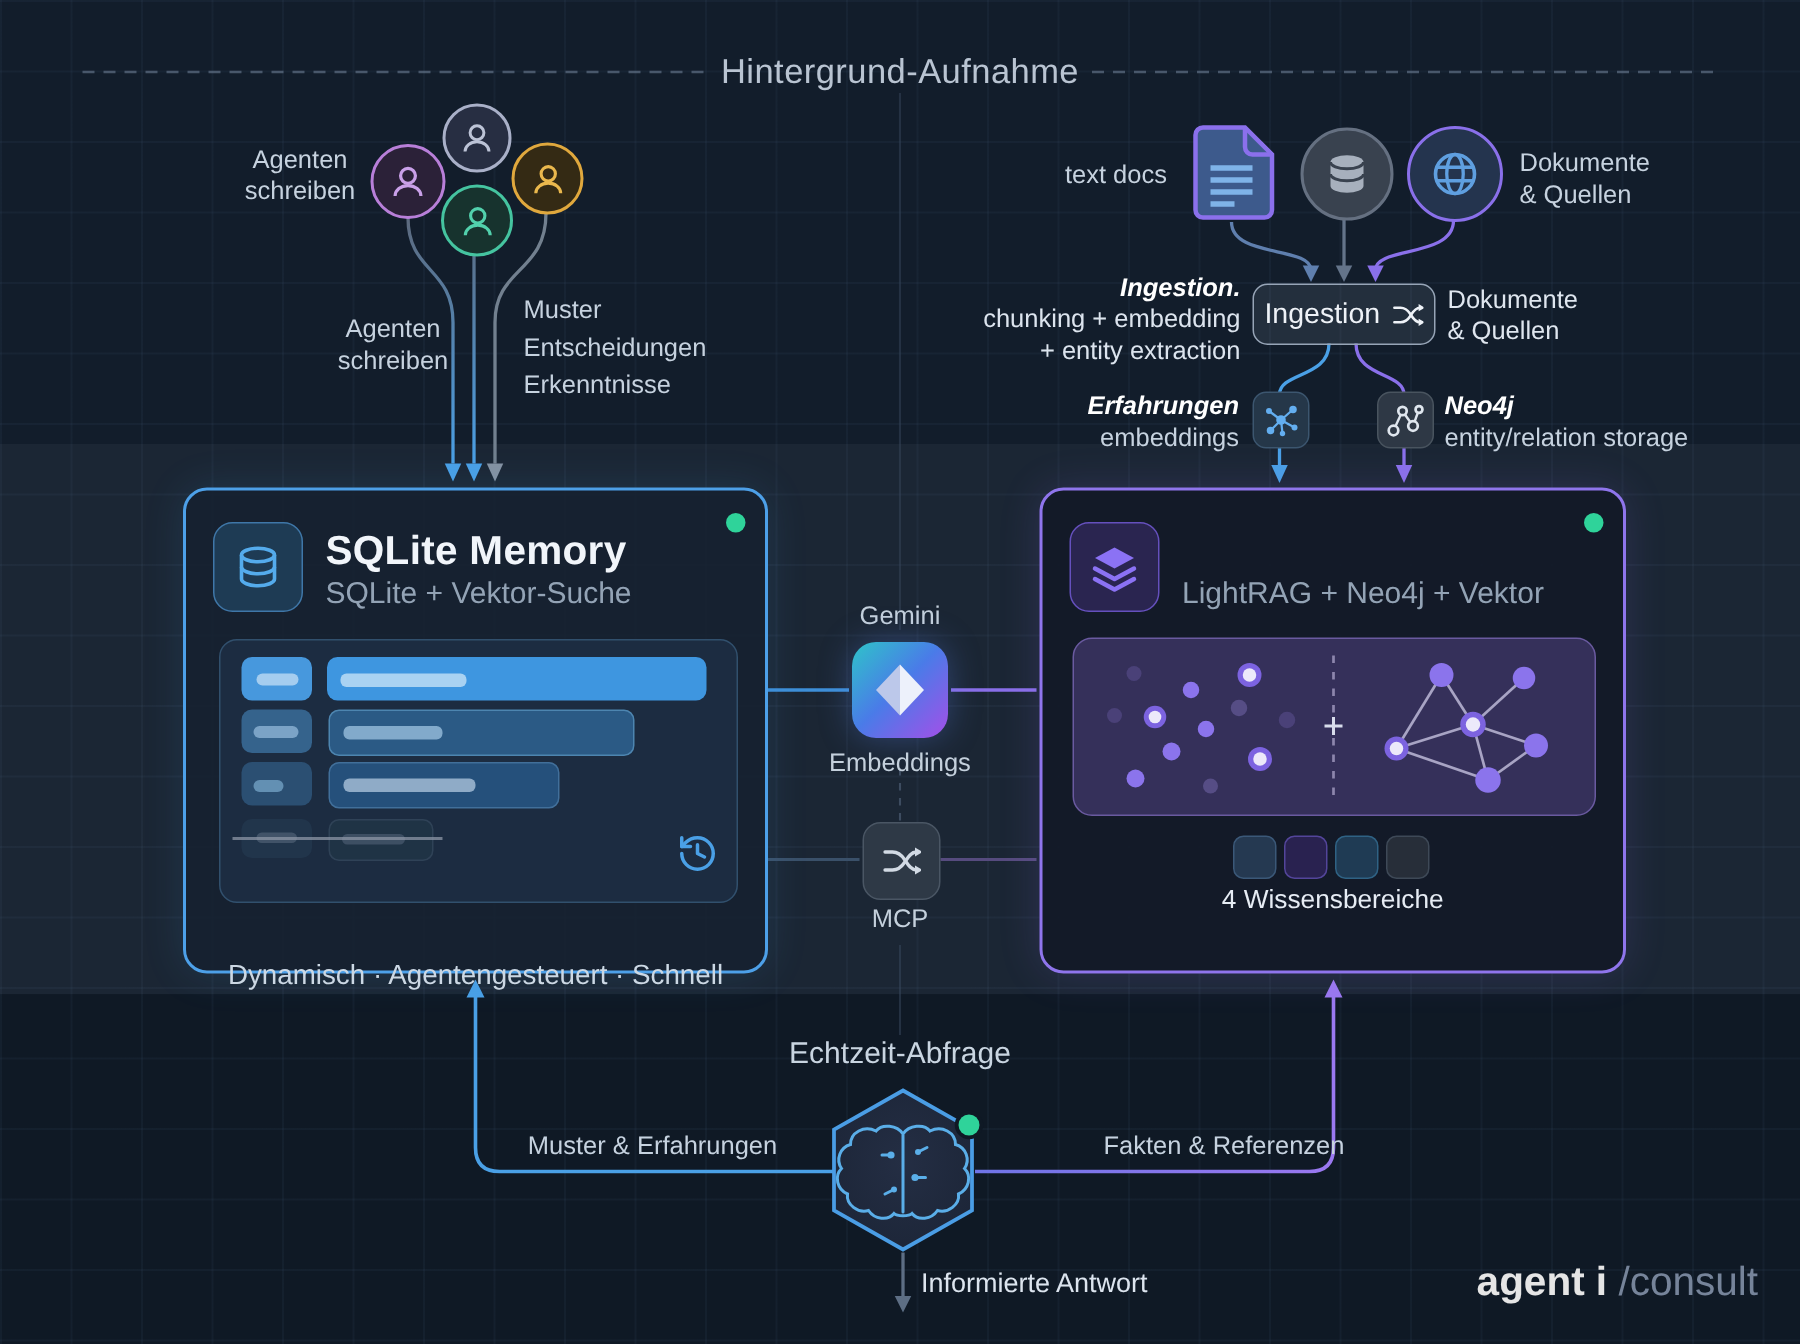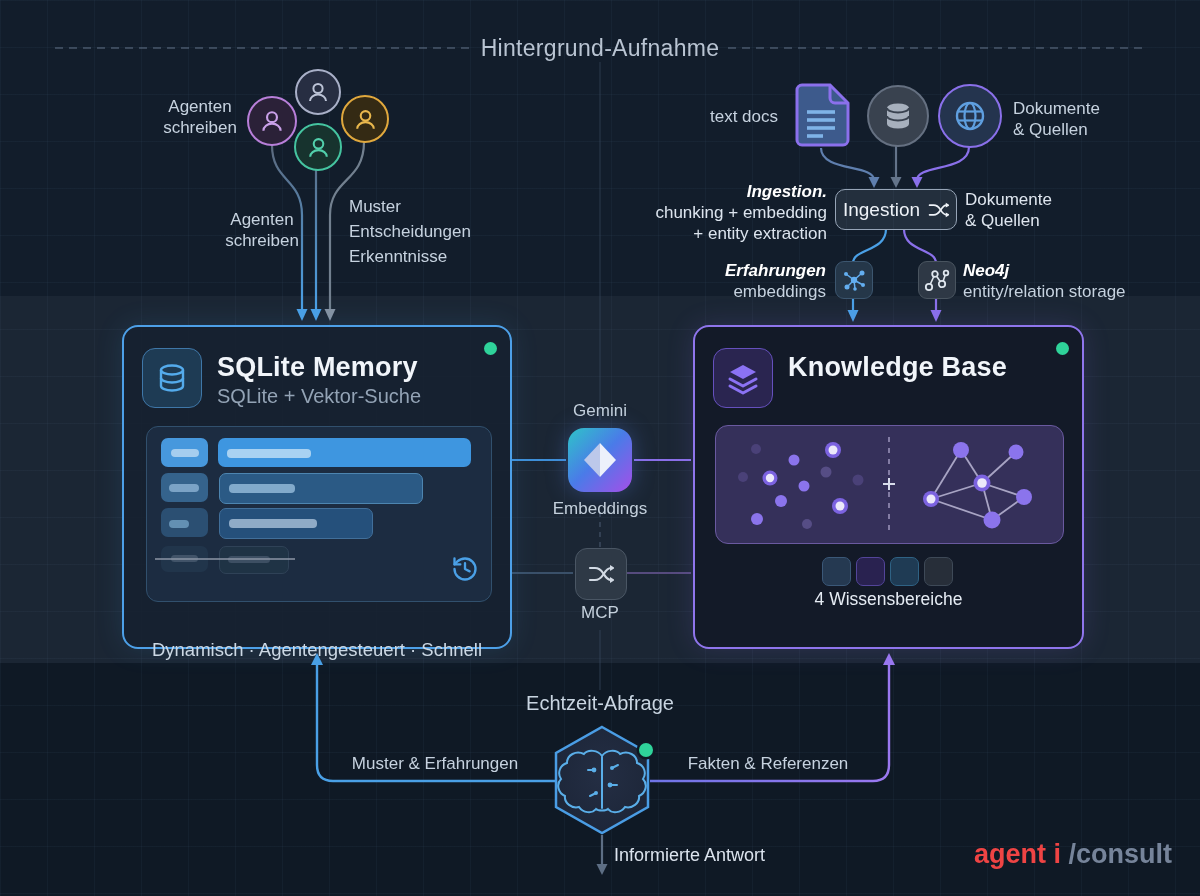--- a/index.html
+++ b/index.html
@@ -58,22 +58,22 @@
     background:#2e3946;border:1.5px solid #4a5664;display:flex;align-items:center;justify-content:center;}
   .mid-lbl{font-size:17px;color:#c4d0dc;}
   
   .ing-btn{position:absolute;left:835px;top:189px;width:120px;height:39px;border-radius:10px;z-index:2;
     background:rgba(151,169,187,.13);border:1.5px solid #97a5b7;
     display:flex;align-items:center;justify-content:center;gap:8px;}
   .ing-btn span{font-size:19px;color:#eef2f7;}
   .sq-icon{position:absolute;width:36px;height:36px;border-radius:9px;display:flex;align-items:center;justify-content:center;z-index:2;}
   
   .logo{position:absolute;right:28px;top:839px;font-size:27px;z-index:2;}
-  .logo .b{font-weight:bold;color:#ef4444;}
-  .logo .l{color:#76849a;font-weight:bold;}
+  .logo .b{font-weight:bold;color:#e5e5e5;}
+  .logo .l{color:#76849a;font-weight:normal;}
 </style>
 </head>
 <body>
 
 <div class="canvas">
   <div class="band top"></div>
   <div class="band mid"></div>
   <div class="band bot"></div>
   <div class="grid"></div>
 
@@ -334,21 +334,21 @@
 
   <div class="card kb">
     <div class="status-dot" style="right:13px;top:15px;"></div>
     <div class="hd-icon" style="left:18px;top:21px;background:#2a2550;border:1.5px solid #6550bd;">
       <svg width="34" height="34" viewBox="-17 -17 34 34">
         <path d="M0,-13 L13,-6 0,1 -13,-6 Z" fill="#8b72f4"></path>
         <path d="M-13,1 L0,8 13,1" fill="none" stroke="#8b72f4" stroke-width="3" stroke-linecap="round" stroke-linejoin="round"></path>
         <path d="M-13,8 L0,15 13,8" fill="none" stroke="#8b72f4" stroke-width="3" stroke-linecap="round" stroke-linejoin="round"></path>
       </svg>
     </div>
-    <div class="card-title" style="left:93px;top:25px;">Knowledge Base</div>
+    <div class="card-sub" style="left:93px;top:58px;">LightRAG + Neo4j + Vektor</div>
 
     <div class="kb-panel">
       <svg width="347" height="117" viewBox="0 0 347 117">
 
         <g>
           <circle cx="40" cy="23" r="5" fill="#4a4178"></circle>
           <circle cx="78" cy="34" r="5.5" fill="#8b74ec"></circle>
           <circle cx="117" cy="24" r="8" fill="#7c63e0"></circle>
             <circle cx="117" cy="24" r="4.5" fill="#ece9fa"></circle>
           <circle cx="27" cy="51" r="5" fill="#4a4178"></circle>
@@ -414,20 +414,20 @@
         <path d="M-11,-6 H-6 C-2,-6 0,-4 2,-1 C4,2 6,6 10,6"></path>
       </g>
       <polygon points="9,-9 14,-6 9,-3" fill="#d2dae4"></polygon>
       <polygon points="9,3 14,6 9,9" fill="#d2dae4"></polygon>
     </svg>
   </div>
   <div class="abs ctr mid-lbl" style="left:600px;top:613px;">MCP</div>
 
   <div class="abs ctr" style="left:600px;top:703px;font-size:20px;color:#c9d5e1;">Echtzeit-Abfrage</div>
   <div class="abs ctr lbl" style="left:435px;top:764px;">Muster &amp; Erfahrungen</div>
-  <div class="abs ctr lbl" style="left:768px;top:764px;">Fakten &amp; Referenzen</div>
+  <div class="abs ctr lbl" style="left:816px;top:764px;">Fakten &amp; Referenzen</div>
   <div class="abs" style="left:614px;top:845px;font-size:18px;color:#dce4ee;">Informierte Antwort</div>
 
   <div class="logo">
     <span class="b">agent i</span>
     <span class="l"> <span>/consult</span></span>
   </div>
 </div>
 
 </body></html>

